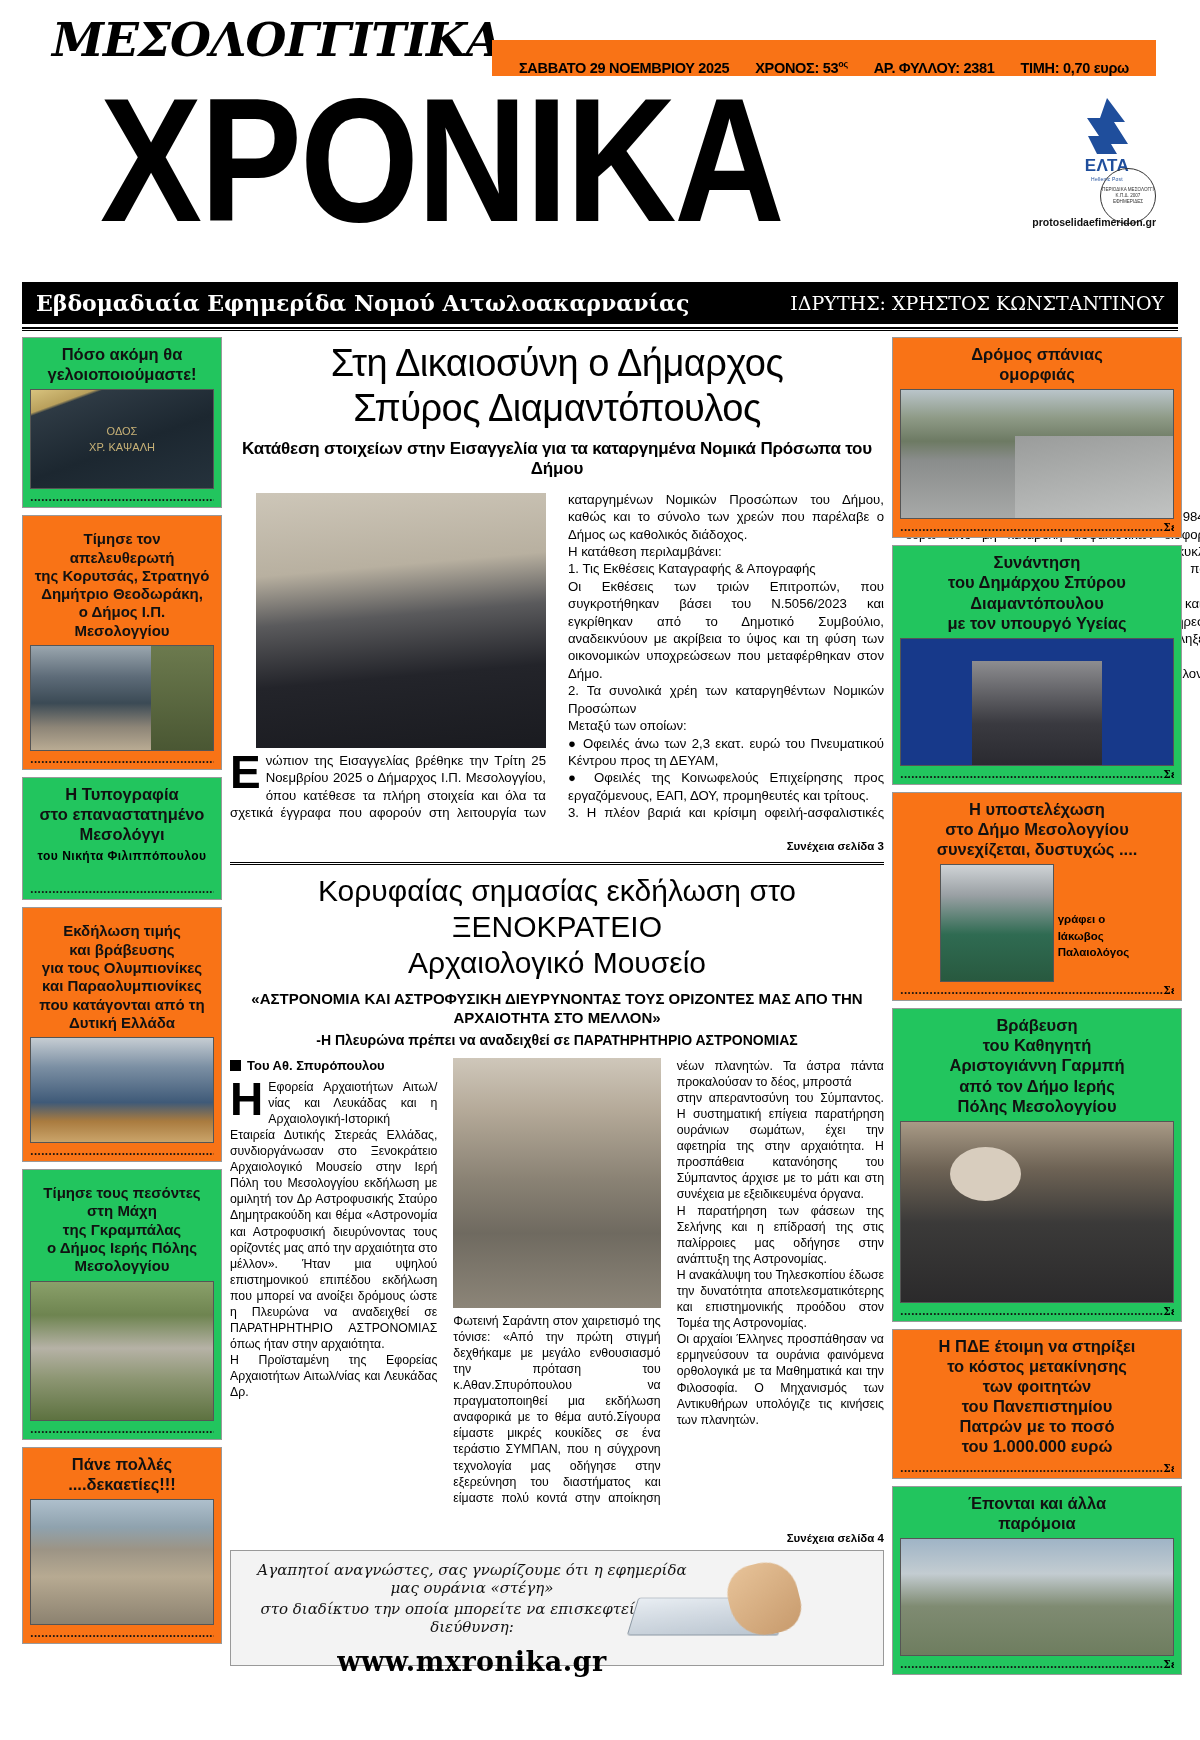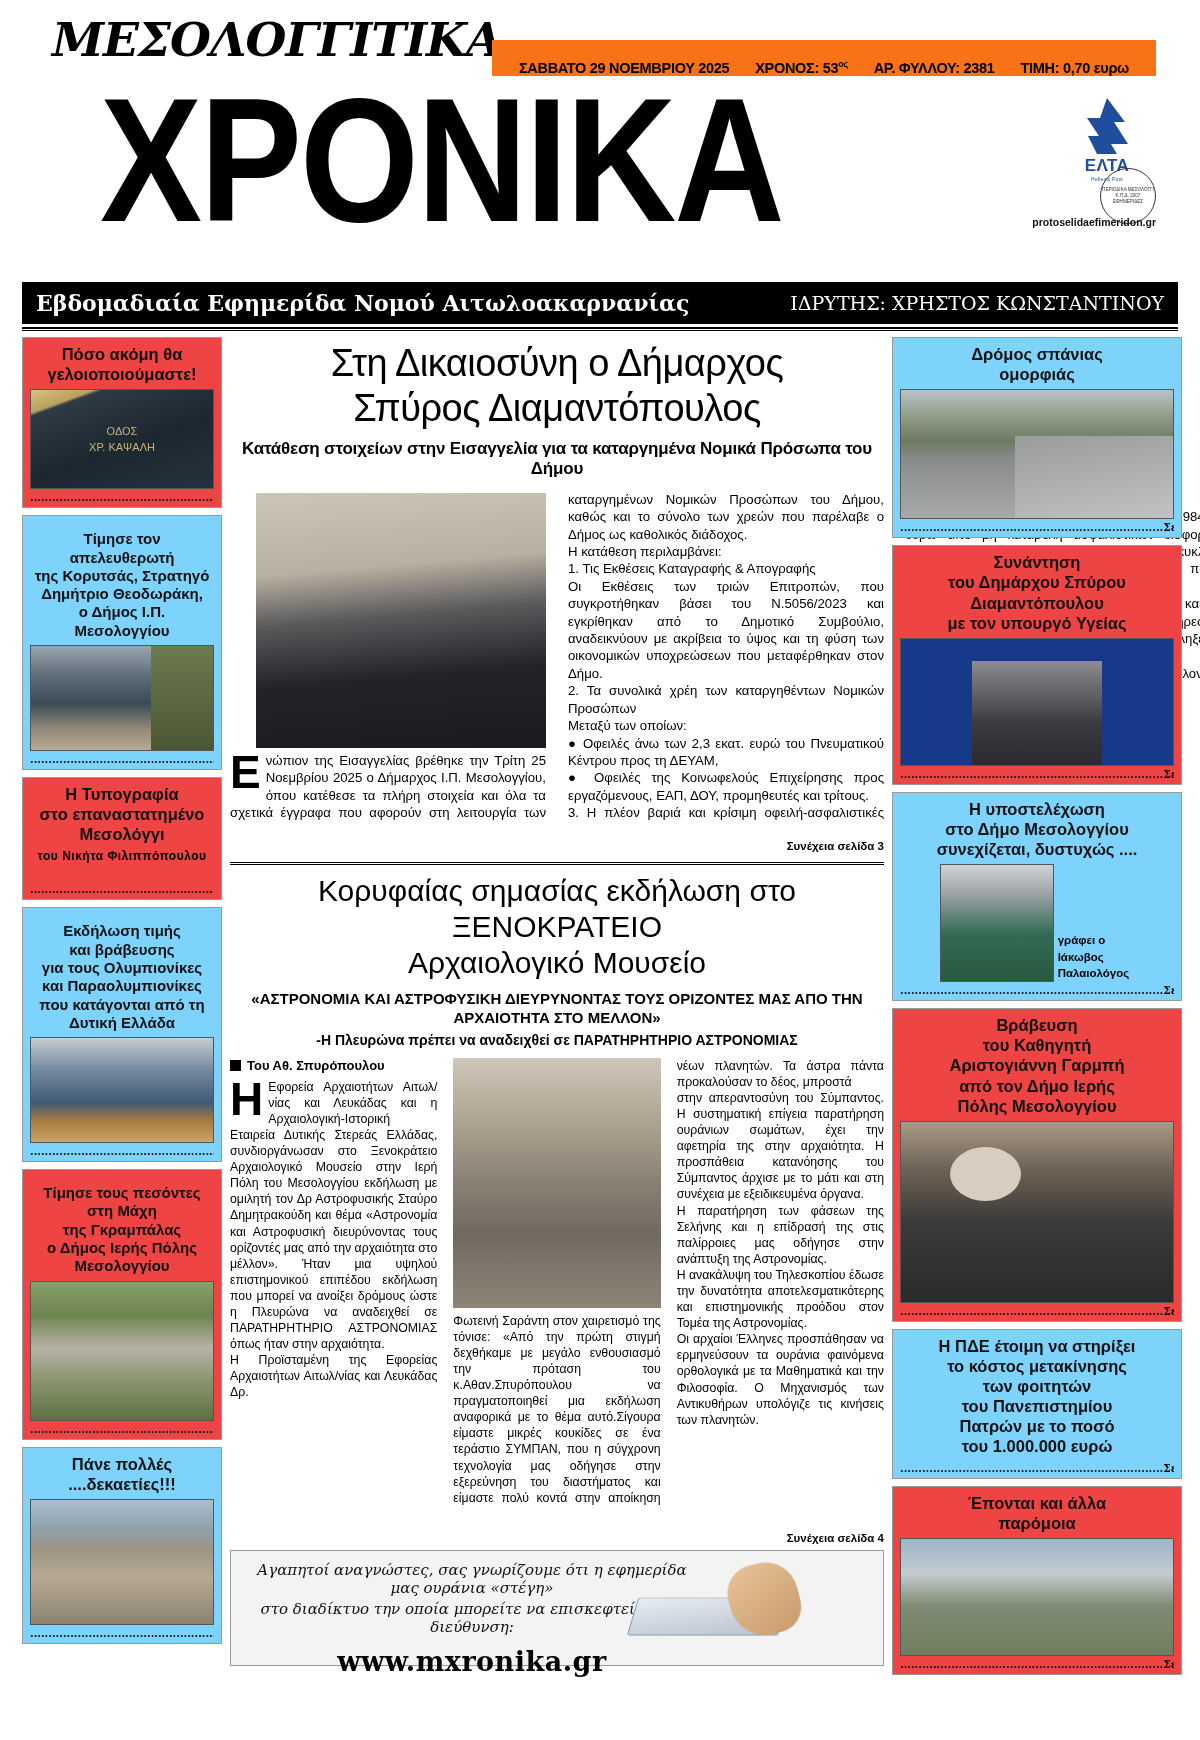--- a/index.html
+++ b/index.html
@@ -81,23 +81,23 @@
 
   
   .grid { display:flex; gap:8px; height:1405px; }
   .col-left  { width:200px; flex:0 0 200px; }
   .col-main  { width:654px; flex:0 0 654px; }
   .col-right { width:290px; flex:0 0 290px; }
 
   
   .teaser {
     border:1px solid #9a9a9a; margin-bottom:7px; padding:6px 7px 4px 7px;
-    background:#7dd3fc;
-  }
-  .teaser.grey { background:#ef4444; }
+    background:#f97316;
+  }
+  .teaser.grey { background:#22c55e; }
   .teaser h3 {
     margin:0 0 5px 0; text-align:center;
     font-family:"Liberation Sans", sans-serif;
     font-weight:700; font-size:16.5px; line-height:1.22; color:#111;
   }
   .teaser h3.sm { font-size:15px;margin-top:8px; }
   .teaser .byline {
     text-align:center; font-family:"Liberation Sans", sans-serif;
     font-weight:700; font-size:12px; margin:2px 0 20px 0; letter-spacing:0.5px;
   }
@@ -212,21 +212,21 @@
   }
   .kbd .hand {
     position:absolute; right:-6px; top:0px; width:70px; height:72px;
     background:linear-gradient(150deg,#e8c49a,#c79a6c);
     border-radius:40% 46% 36% 50%;
     transform:rotate(-14deg);
   }
 
   
   .rt-writer {
-    display:flex; gap:4px; align-items:flex-end; margin-top:2px;padding-left:40px;
+    display:flex; gap:4px; align-items:center; margin-top:2px;padding-left:40px;
   }
   .rt-writer .txt {
     font-family:"Liberation Sans", sans-serif; font-weight:700; font-size:11.5px;
     line-height:1.45; padding-top:26px;
   }
 </style>
 </head>
 <body>
 
 <div class="page">

